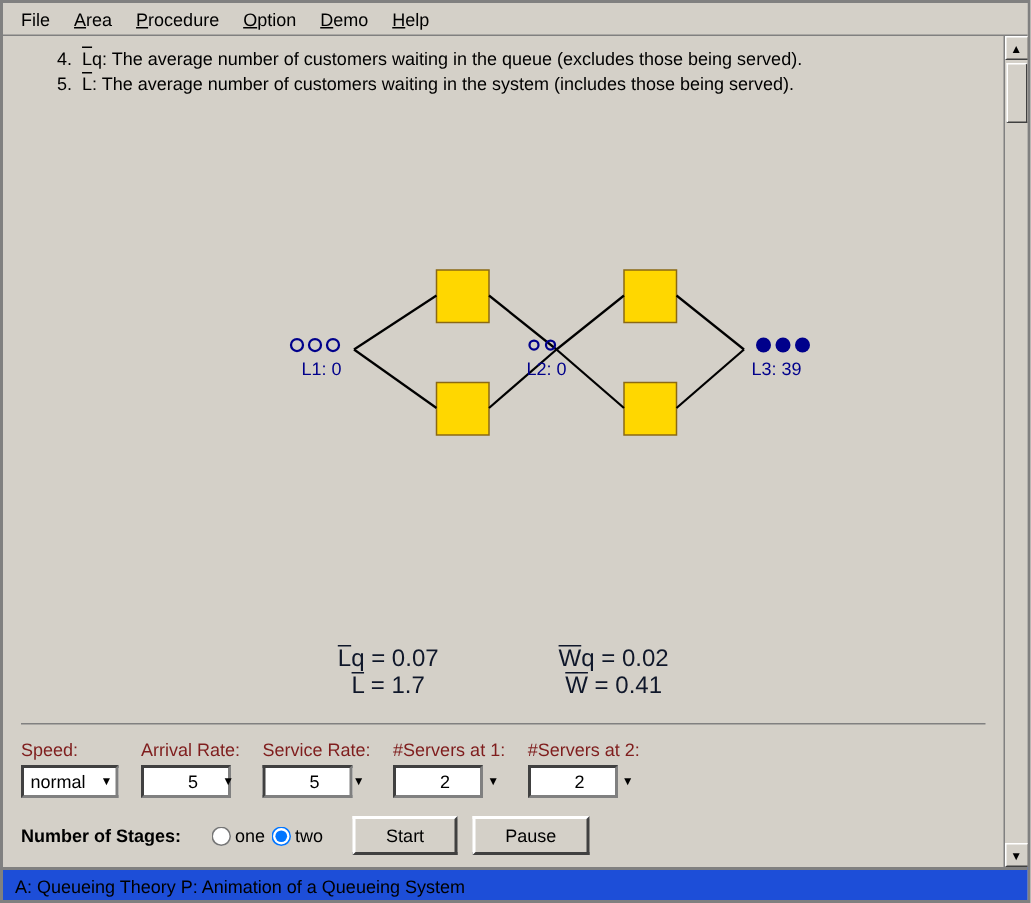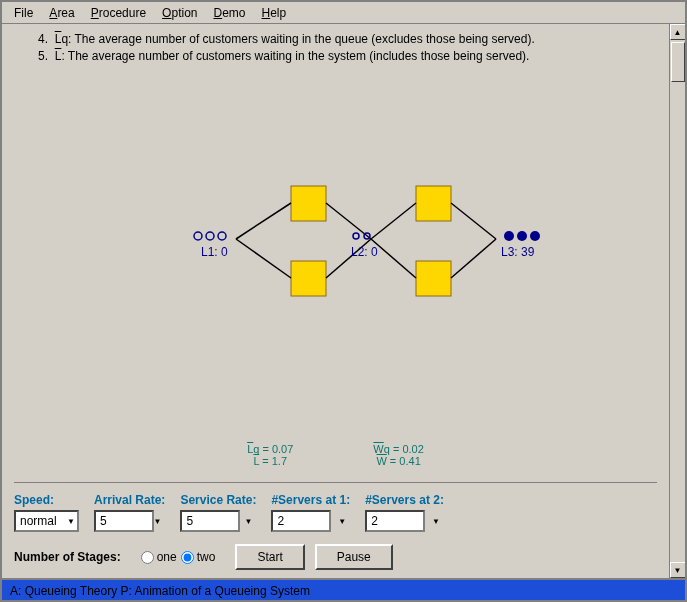--- a/index.html
+++ b/index.html
@@ -118,43 +118,43 @@
       display: flex;
       justify-content: center;
       gap: 80px;
       margin-top: 5px;
       margin-bottom: 10px;
     }
     .stat-block {
       text-align: center;
     }
     .stat-line {
-      font-size: 11px;
-      color: #0f766e;
+      font-size: 16px;
+      color: #0f172a;
     }
     .controls-area {
       border-top: 1px solid #808080;
       padding-top: 10px;
       margin-top: 5px;
     }
     .controls-row {
       display: flex;
       align-items: flex-end;
       gap: 15px;
       margin-bottom: 12px;
     }
     .control-group {
       display: flex;
       flex-direction: column;
       gap: 3px;
     }
     .control-label {
       font-size: 12px;
-      font-weight: bold;
-      color: #0369a1;
+      font-weight: normal;
+      color: #7f1d1d;
     }
     .select-wrapper {
       position: relative;
       display: inline-block;
     }
     .select-wrapper::after {
       content: '▼';
       font-size: 8px;
       position: absolute;
       right: 4px;
@@ -167,20 +167,21 @@
       padding: 2px 20px 2px 4px;
       font-size: 12px;
       background: white;
       border: 2px solid #808080;
       border-top-color: #404040;
       border-left-color: #404040;
       cursor: pointer;
       appearance: none;
       -webkit-appearance: none;
       min-width: 60px;
+      text-align: right;
     }
     .stages-row {
       display: flex;
       align-items: center;
       gap: 20px;
     }
     .stages-label {
       font-size: 12px;
       font-weight: bold;
     }

